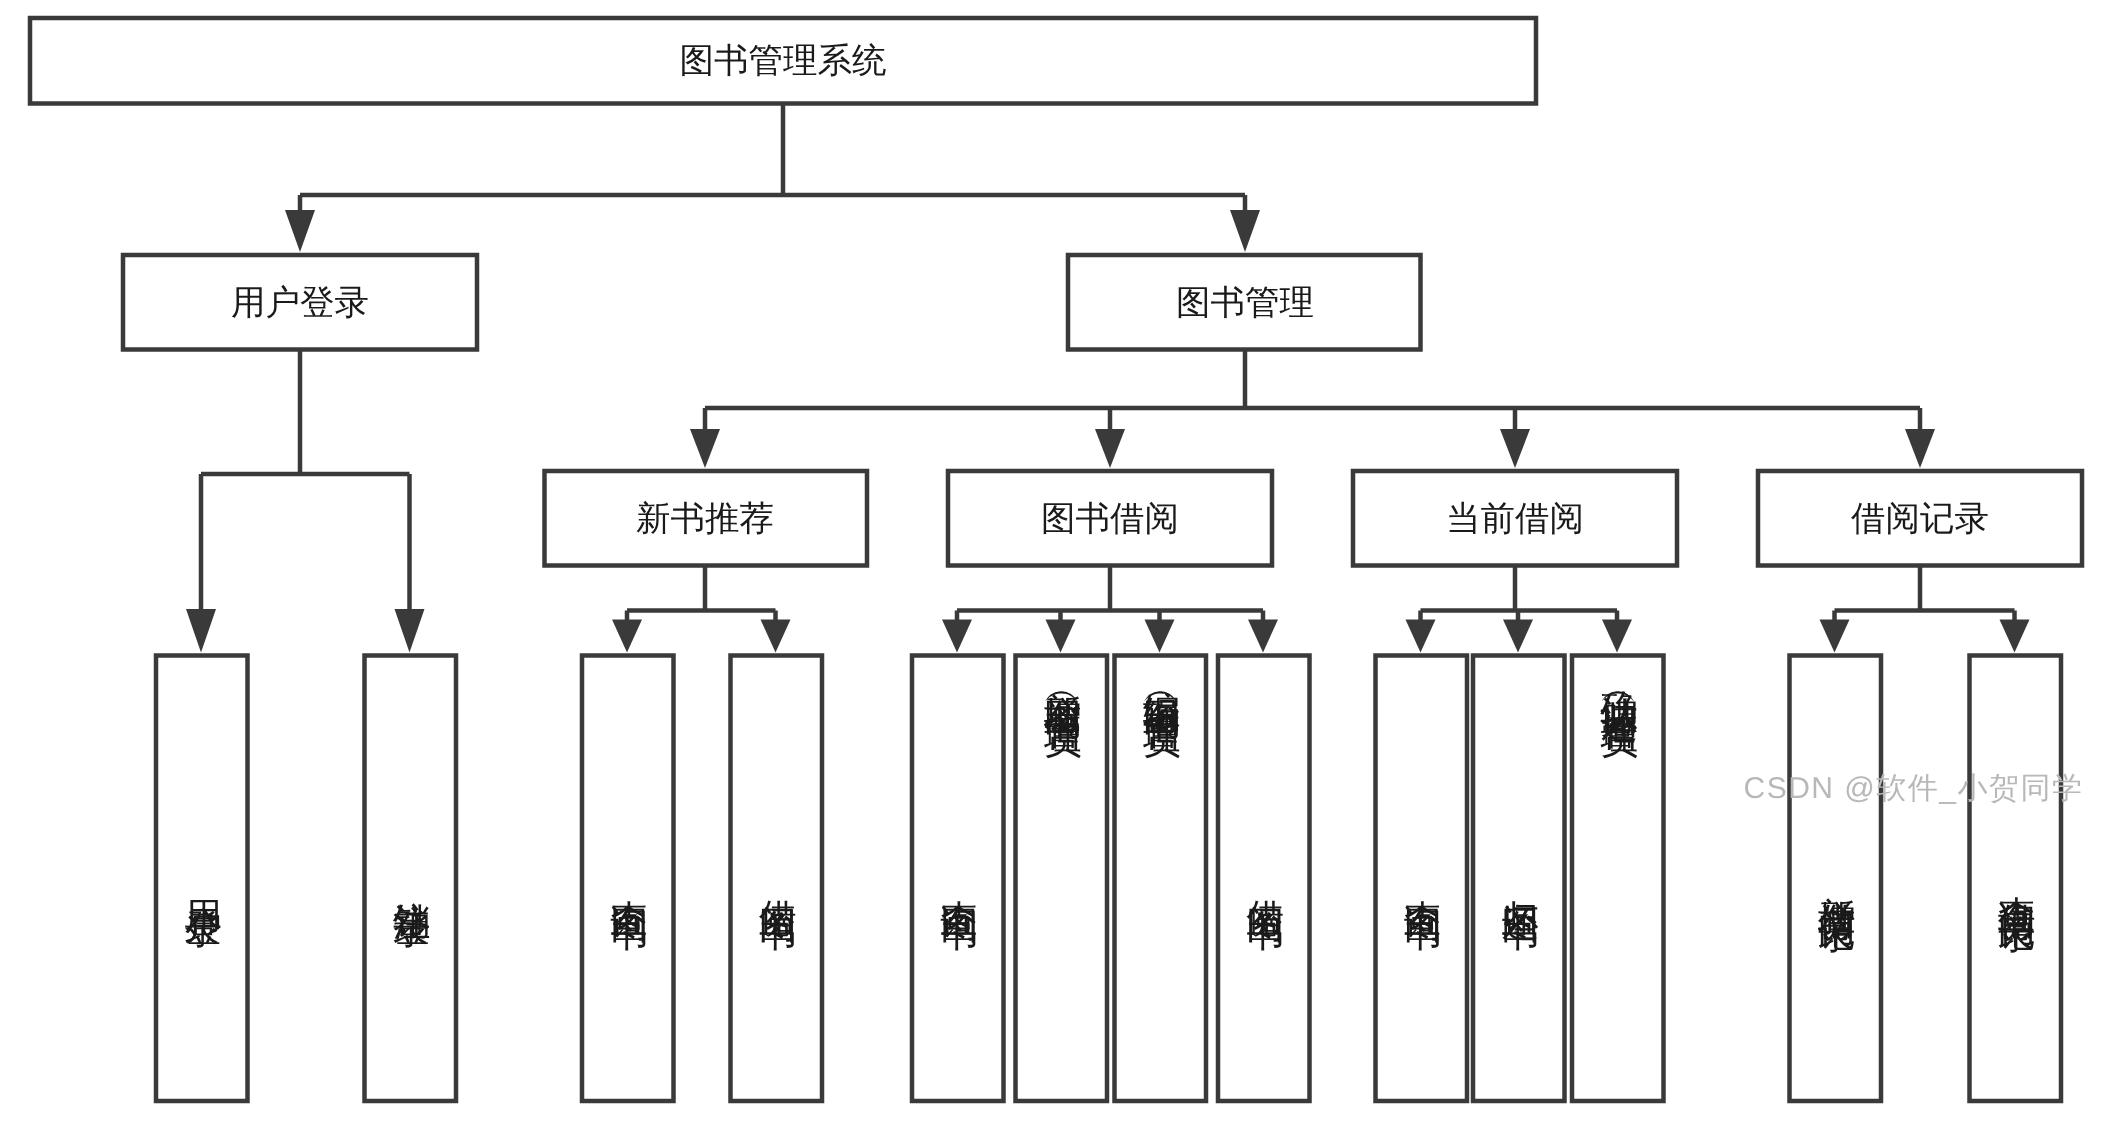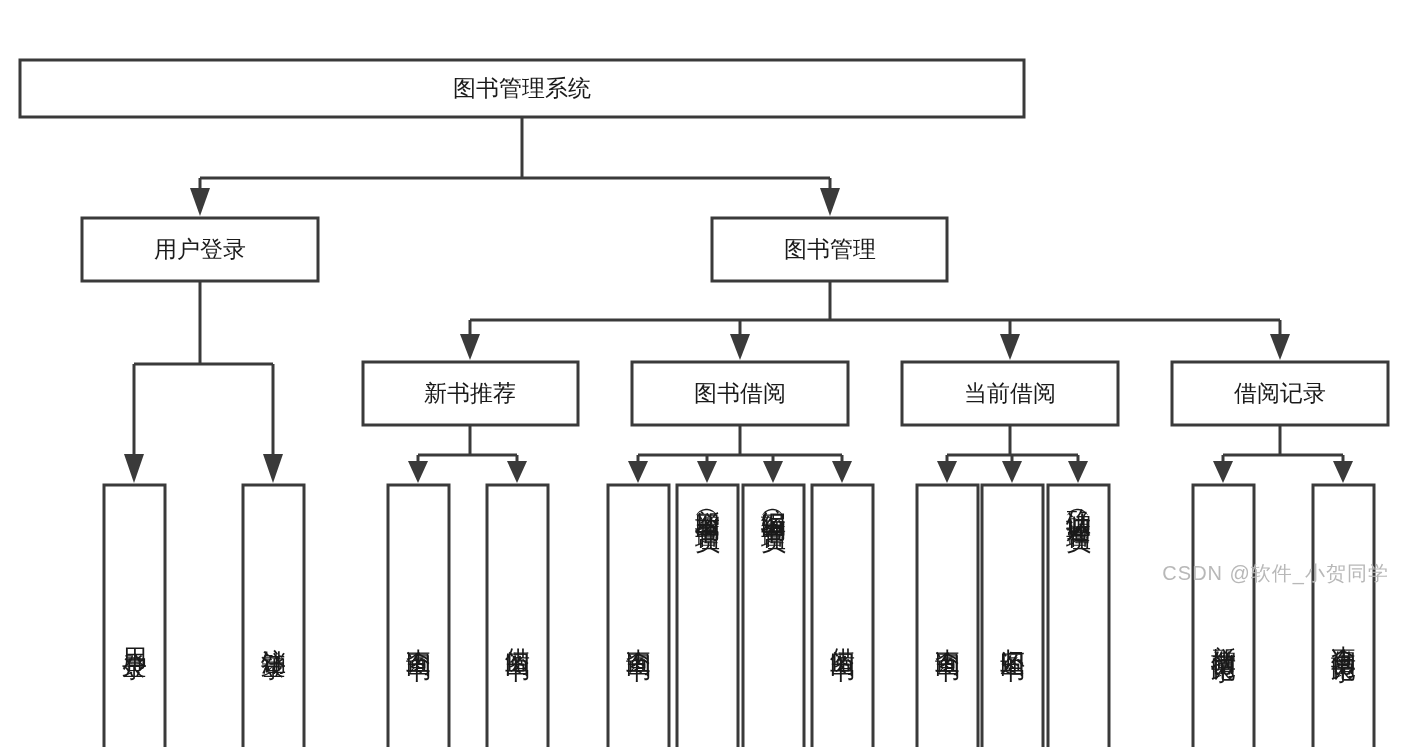--- a/index.html
+++ b/index.html
@@ -11,21 +11,20 @@
     width: 1405px;
     height: 747px;
     font-family: "Liberation Sans", sans-serif;
     overflow: hidden;
     position: relative;
   }
   #diagram-root {
     position: relative;
     width: 1405px;
     height: 545px;
-    margin-top: 48px;
   }
   svg.flow-canvas {
     position: absolute;
     top: 0;
     left: 0;
     width: 1405px;
     height: 747px;
   }
   .node-box {
     fill: #ffffff;

